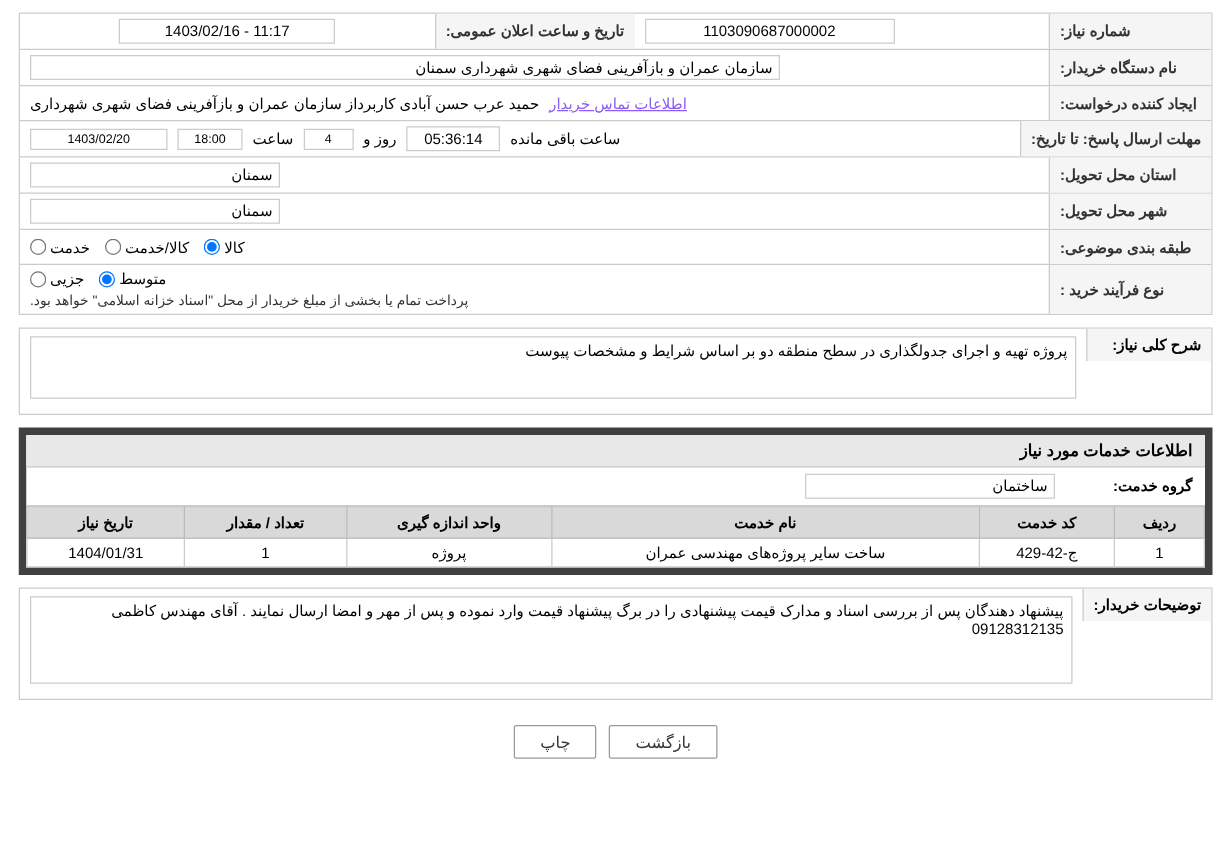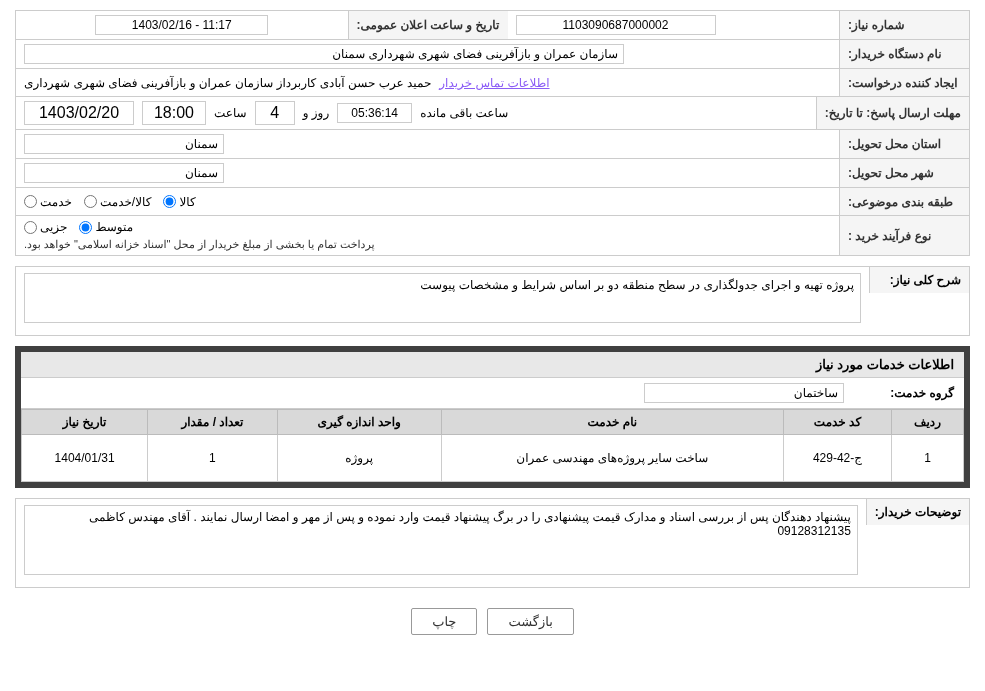--- a/index.html
+++ b/index.html
@@ -78,21 +78,21 @@
     .date-time-row {
       display: flex;
       align-items: center;
       gap: 8px;
       width: 100%;
       justify-content: flex-end;
     }
     .date-time-row input[type=text] {
       border: 1px solid #ccc;
       padding: 2px 4px;
-      font-size: 16px;
+      font-size: 10px;
       font-family: Tahoma, Arial, sans-serif;
       direction: ltr;
     }
     .link-blue {
       color: #8b5cf6;
       cursor: pointer;
       text-decoration: underline;
     }
     .radio-group {
       display: flex;
@@ -148,21 +148,21 @@
     }
     table.needs-table th {
       background: #d9d9d9;
       border: 1px solid #bbb;
       padding: 5px 8px;
       text-align: center;
       font-weight: bold;
     }
     table.needs-table td {
       border: 1px solid #ccc;
-      padding: 16px 8px;
+      padding: 4px 8px;
       text-align: center;
     }
     .description-box {
       border: 1px solid #ccc;
       margin-bottom: 10px;
     }
     .desc-row {
       display: flex;
       align-items: flex-start;
       min-height: 80px;
@@ -265,21 +265,21 @@
 
       <div class="info-row">
         <div class="label-cell" style="min-width:130px;">مهلت ارسال پاسخ: تا تاریخ:</div>
         <div class="value-cell" style="flex:1;">
           <div class="date-time-row">
             <span>ساعت باقی مانده</span>
             <div class="countdown-box">05:36:14</div>
             <span>روز و</span>
             <input type="text" style="width: 40px; text-align: center; direction: ltr;" value="4">
             <span>ساعت</span>
-            <input type="text" style="width: 64px; text-align: center; direction: ltr;" value="18:00">
+            <input type="text" style="width: 52px; text-align: center; direction: ltr;" value="18:00">
             <input type="text" style="width: 110px; text-align: center; direction: ltr;" value="1403/02/20">
           </div>
         </div>
       </div>
 
       <div class="info-row">
         <div class="label-cell">استان محل تحویل:</div>
         <div class="value-cell" style="justify-content:flex-end;">
           <input type="text" style="width: 200px; text-align: right;" value="سمنان">
         </div>

